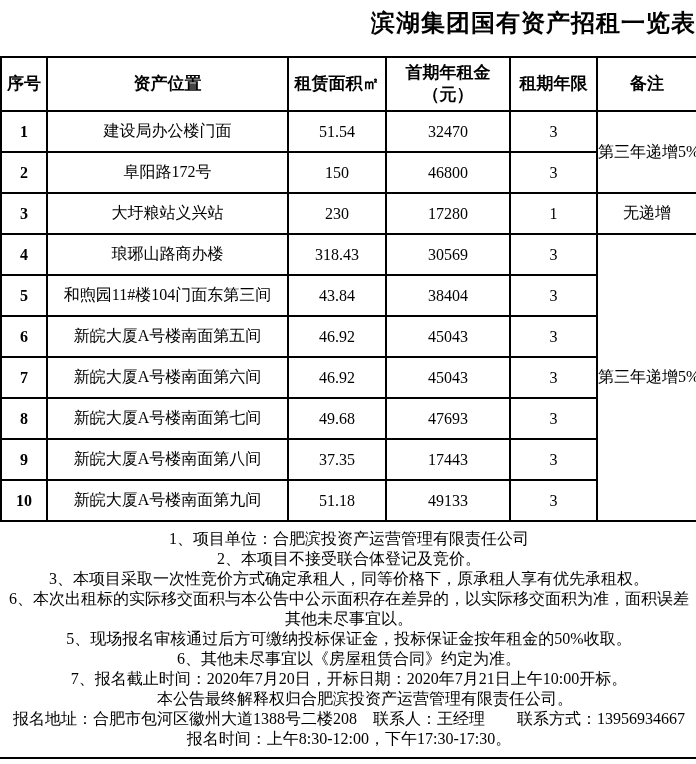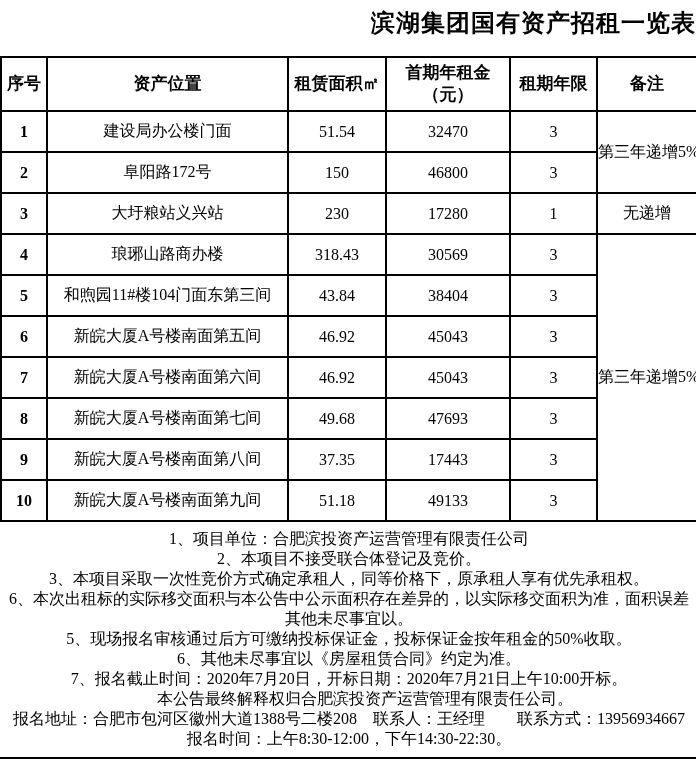--- a/index.html
+++ b/index.html
@@ -172,18 +172,18 @@
     <div class="note-line">1、项目单位：合肥滨投资产运营管理有限责任公司</div>
     <div class="note-line">2、本项目不接受联合体登记及竞价。</div>
     <div class="note-line">3、本项目采取一次性竞价方式确定承租人，同等价格下，原承租人享有优先承租权。</div>
     <div class="note-line">6、本次出租标的实际移交面积与本公告中公示面积存在差异的，以实际移交面积为准，面积误差</div>
     <div class="note-line">其他未尽事宜以。</div>
     <div class="note-line">5、现场报名审核通过后方可缴纳投标保证金，投标保证金按年租金的50%收取。</div>
     <div class="note-line">6、其他未尽事宜以《房屋租赁合同》约定为准。</div>
     <div class="note-line">7、报名截止时间：2020年7月20日，开标日期：2020年7月21日上午10:00开标。</div>
     <div class="note-line">　　本公告最终解释权归合肥滨投资产运营管理有限责任公司。</div>
     <div class="note-line">报名地址：合肥市包河区徽州大道1388号二楼208　联系人：王经理　　联系方式：13956934667</div>
-    <div class="note-line">报名时间：上午8:30-12:00，下午14:30-22:30。</div>
+    <div class="note-line">报名时间：上午8:30-12:00，下午17:30-17:30。</div>
   </div>
 
   <div class="bottom-rule"></div>
 
 </div>
 
 </body></html>

